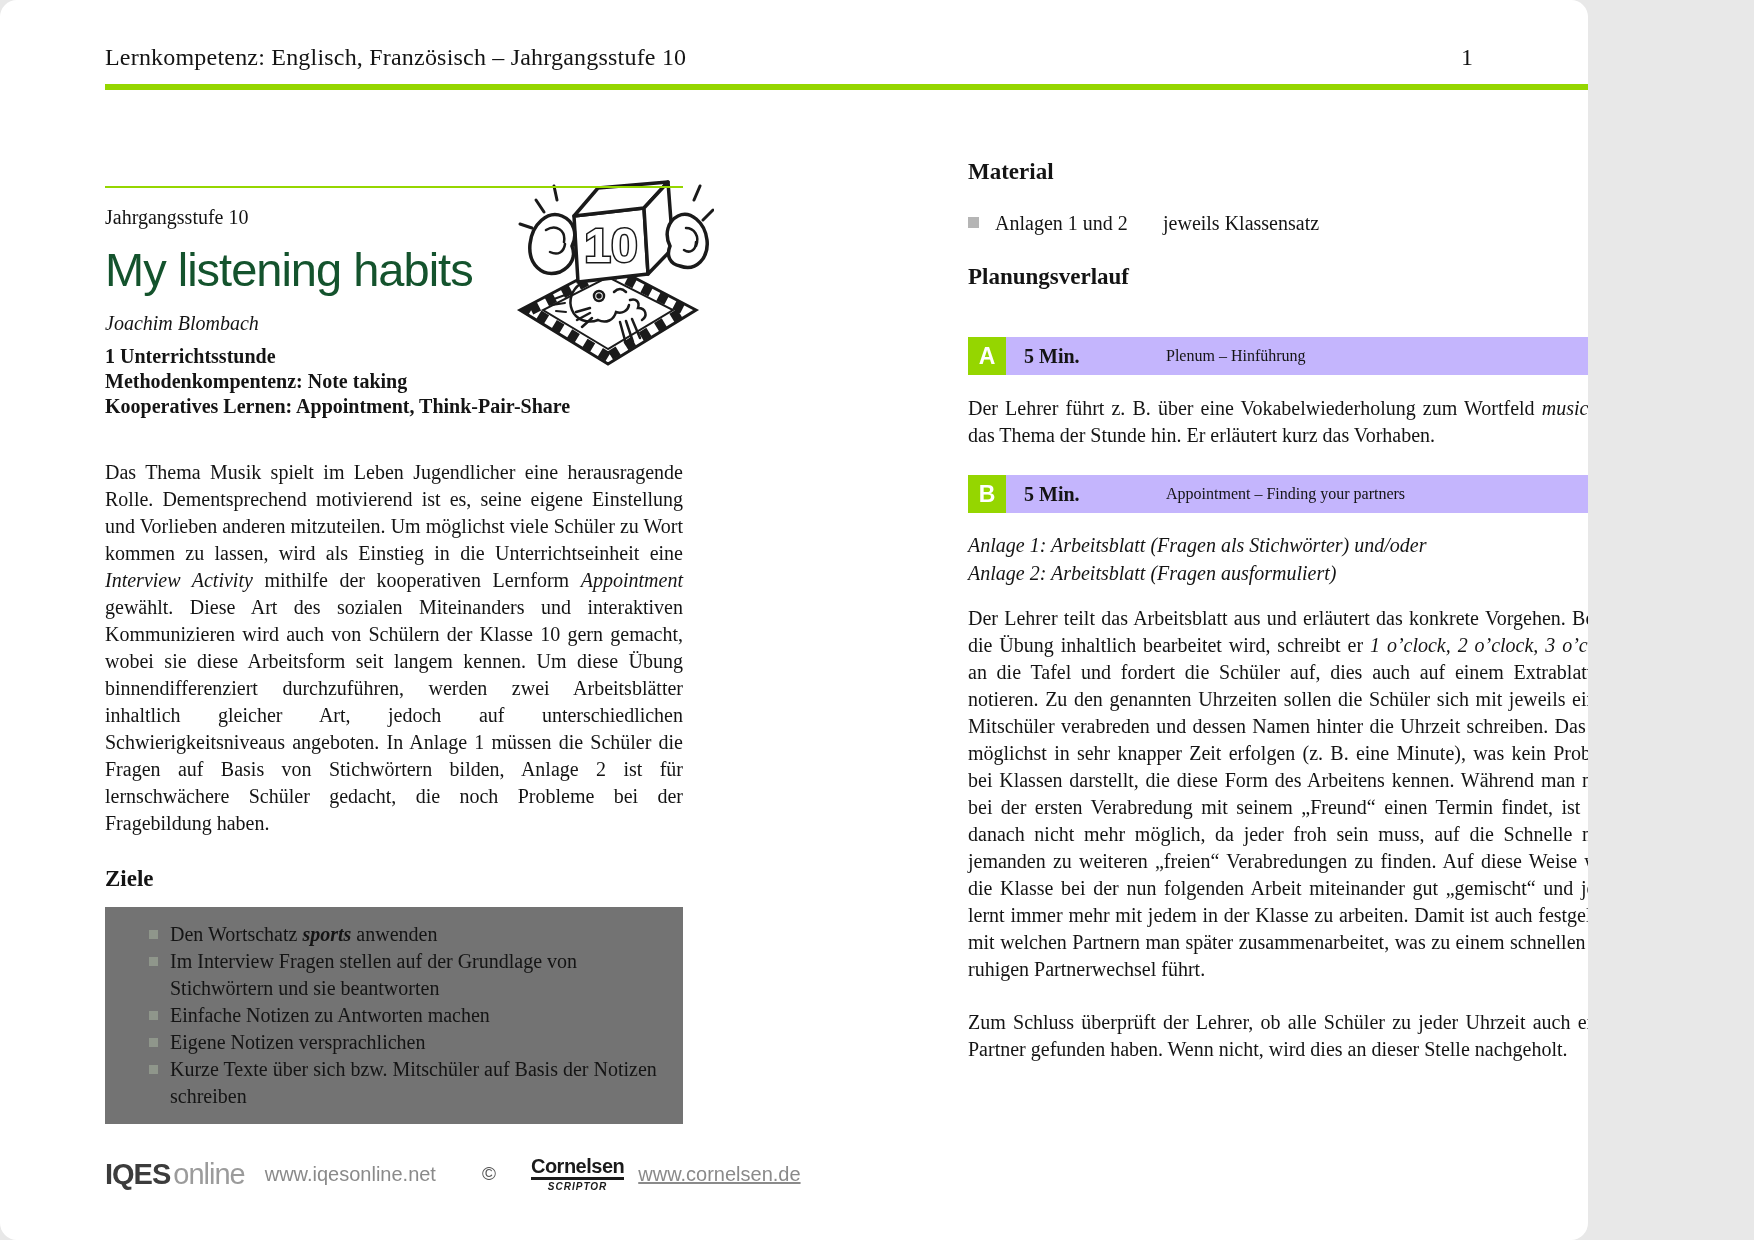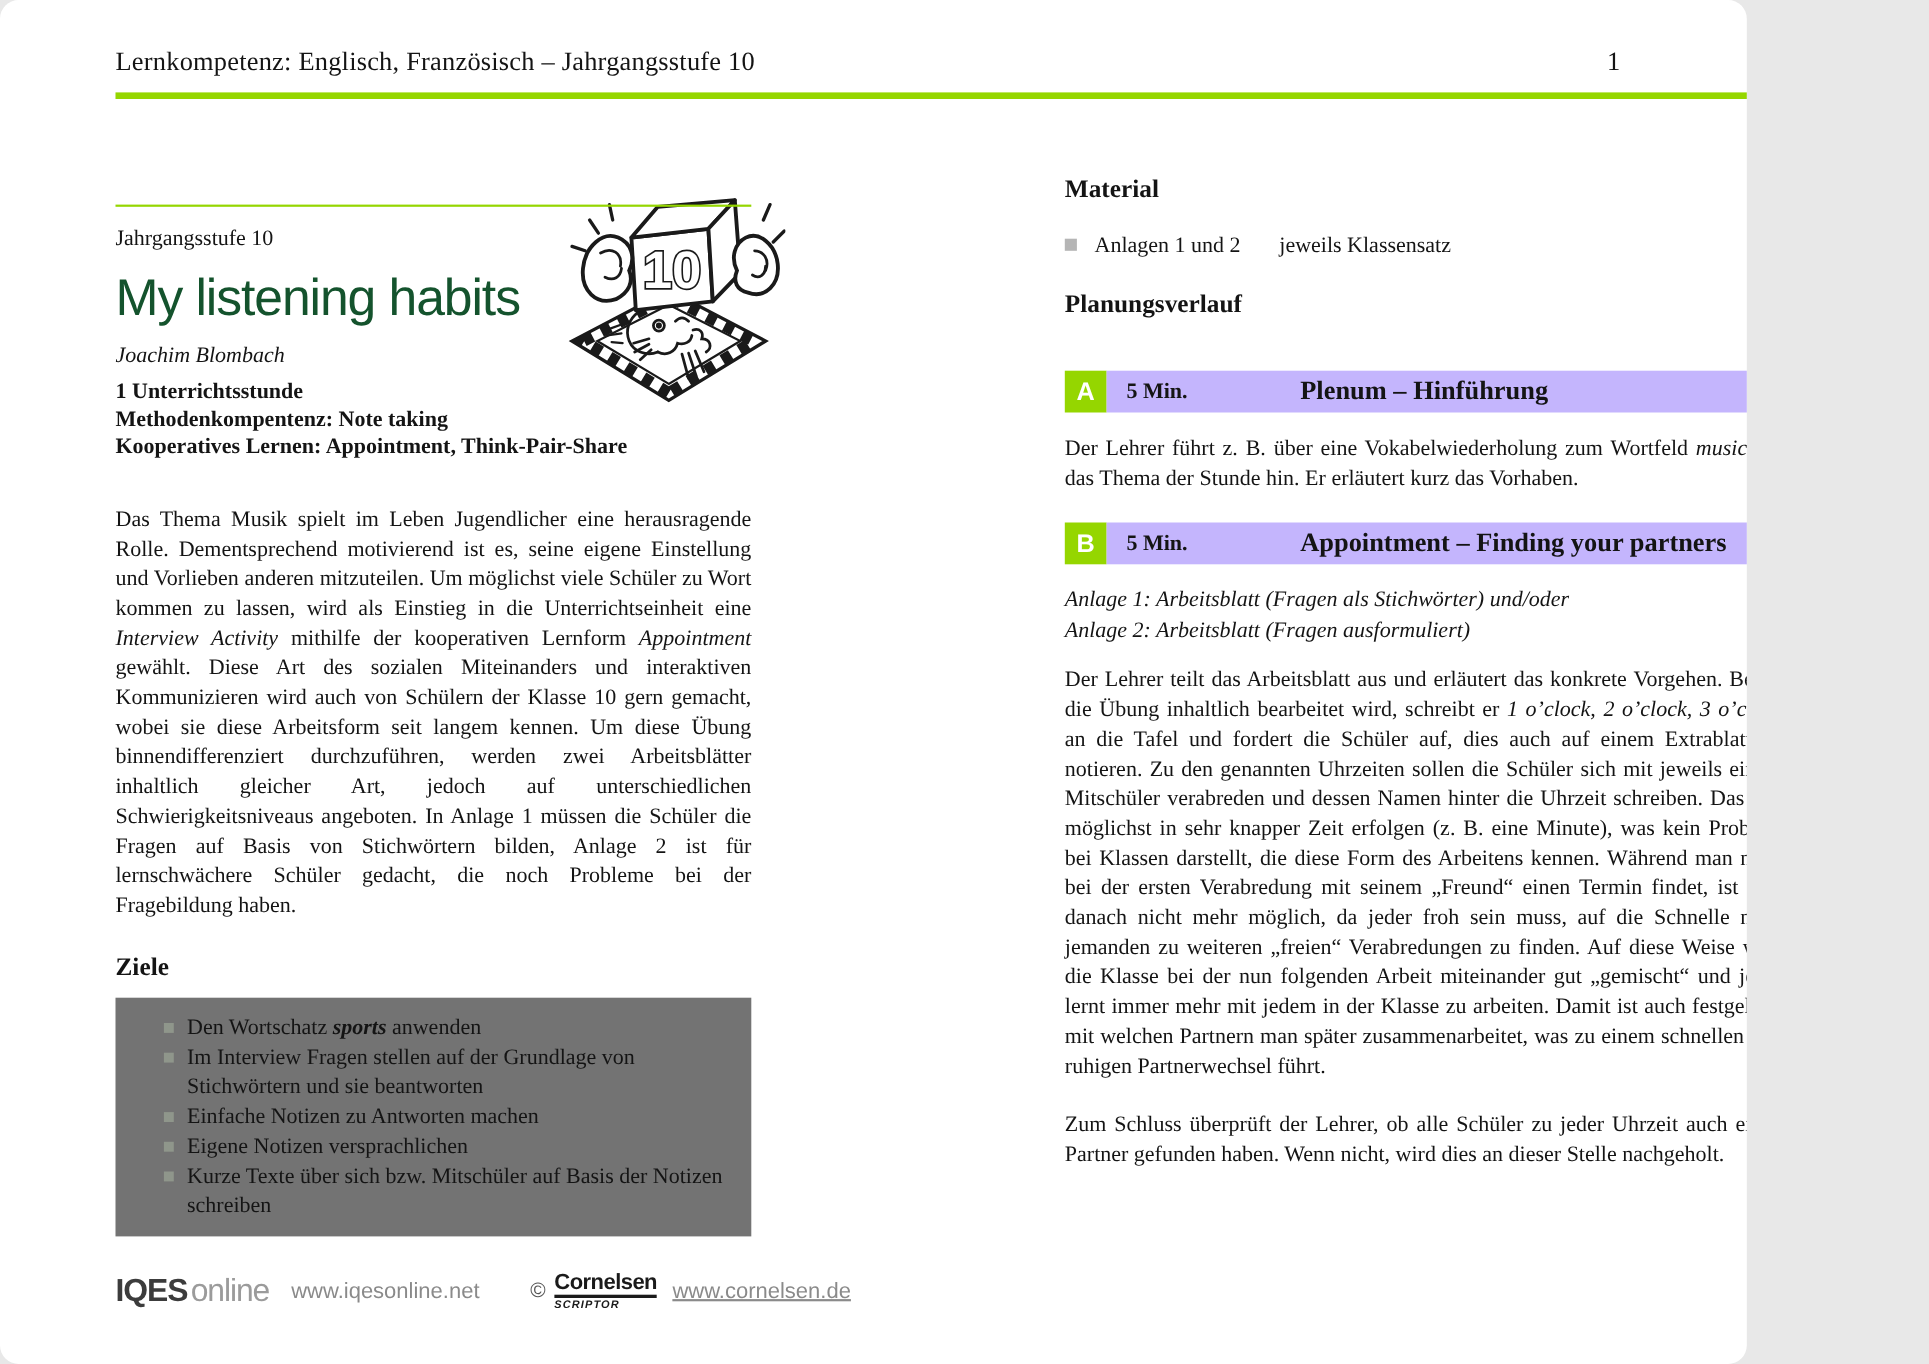--- a/index.html
+++ b/index.html
@@ -48,37 +48,37 @@
   .plan-head{margin-top:26px;}
   .plan-row{display:flex;align-items:stretch;height:38px;margin-top:46px;}
   .plan-row.row-b{margin-top:26px;}
   .plan-letter{
     flex:0 0 38px;background:#95d600;color:#ffffff;
     font-family:"Liberation Sans", sans-serif;font-weight:700;font-size:23px;
     display:flex;align-items:center;justify-content:center;
   }
   .plan-bar{flex:1 1 auto;background:#c4b5fd;display:flex;align-items:center;padding-left:18px;}
   .plan-duration{font-weight:700;font-size:20px;width:142px;flex:0 0 auto;}
-  .plan-title{font-weight:700;font-size:24px;margin-left:16px;}
+  .plan-title{font-weight:400;font-size:16px;}
   .para-a{margin-top:20px;}
   .anlage-notes{margin-top:18px;font-style:italic;font-size:20px;line-height:28px;}
   .para-b{margin-top:18px;}
   .para-c{margin-top:26px;}
   .i{font-style:italic;}
   .bi{font-style:italic;font-weight:700;}
   
   .footer{
     position:absolute;left:105px;top:1156px;display:flex;align-items:center;
     font-family:"Liberation Sans", sans-serif;
   }
   .iqes-strong{font-size:29px;font-weight:700;color:#3c3c3c;letter-spacing:-1px;}
   .iqes-light{font-size:29px;color:#9b9b9b;letter-spacing:-1px;margin-left:3px;}
   .footer-url{font-size:20px;color:#8a8a8a;margin-left:20px;}
   .footer-copy{font-size:19px;color:#555555;margin-left:46px;}
-  .cornelsen{margin-left:8px;line-height:1;}
+  .cornelsen{margin-left:35px;text-align:center;line-height:1;}
   .cornelsen-name{
     font-size:20px;font-weight:700;color:#1a1a1a;letter-spacing:-.5px;
     border-bottom:3px solid #1a1a1a;padding-bottom:1px;
   }
   .cornelsen-sub{font-size:10px;font-weight:700;font-style:italic;color:#1a1a1a;letter-spacing:1px;margin-top:2px;}
   .footer-url2{margin-left:14px;text-decoration:underline;}
 </style>
 </head>
 <body>
 

